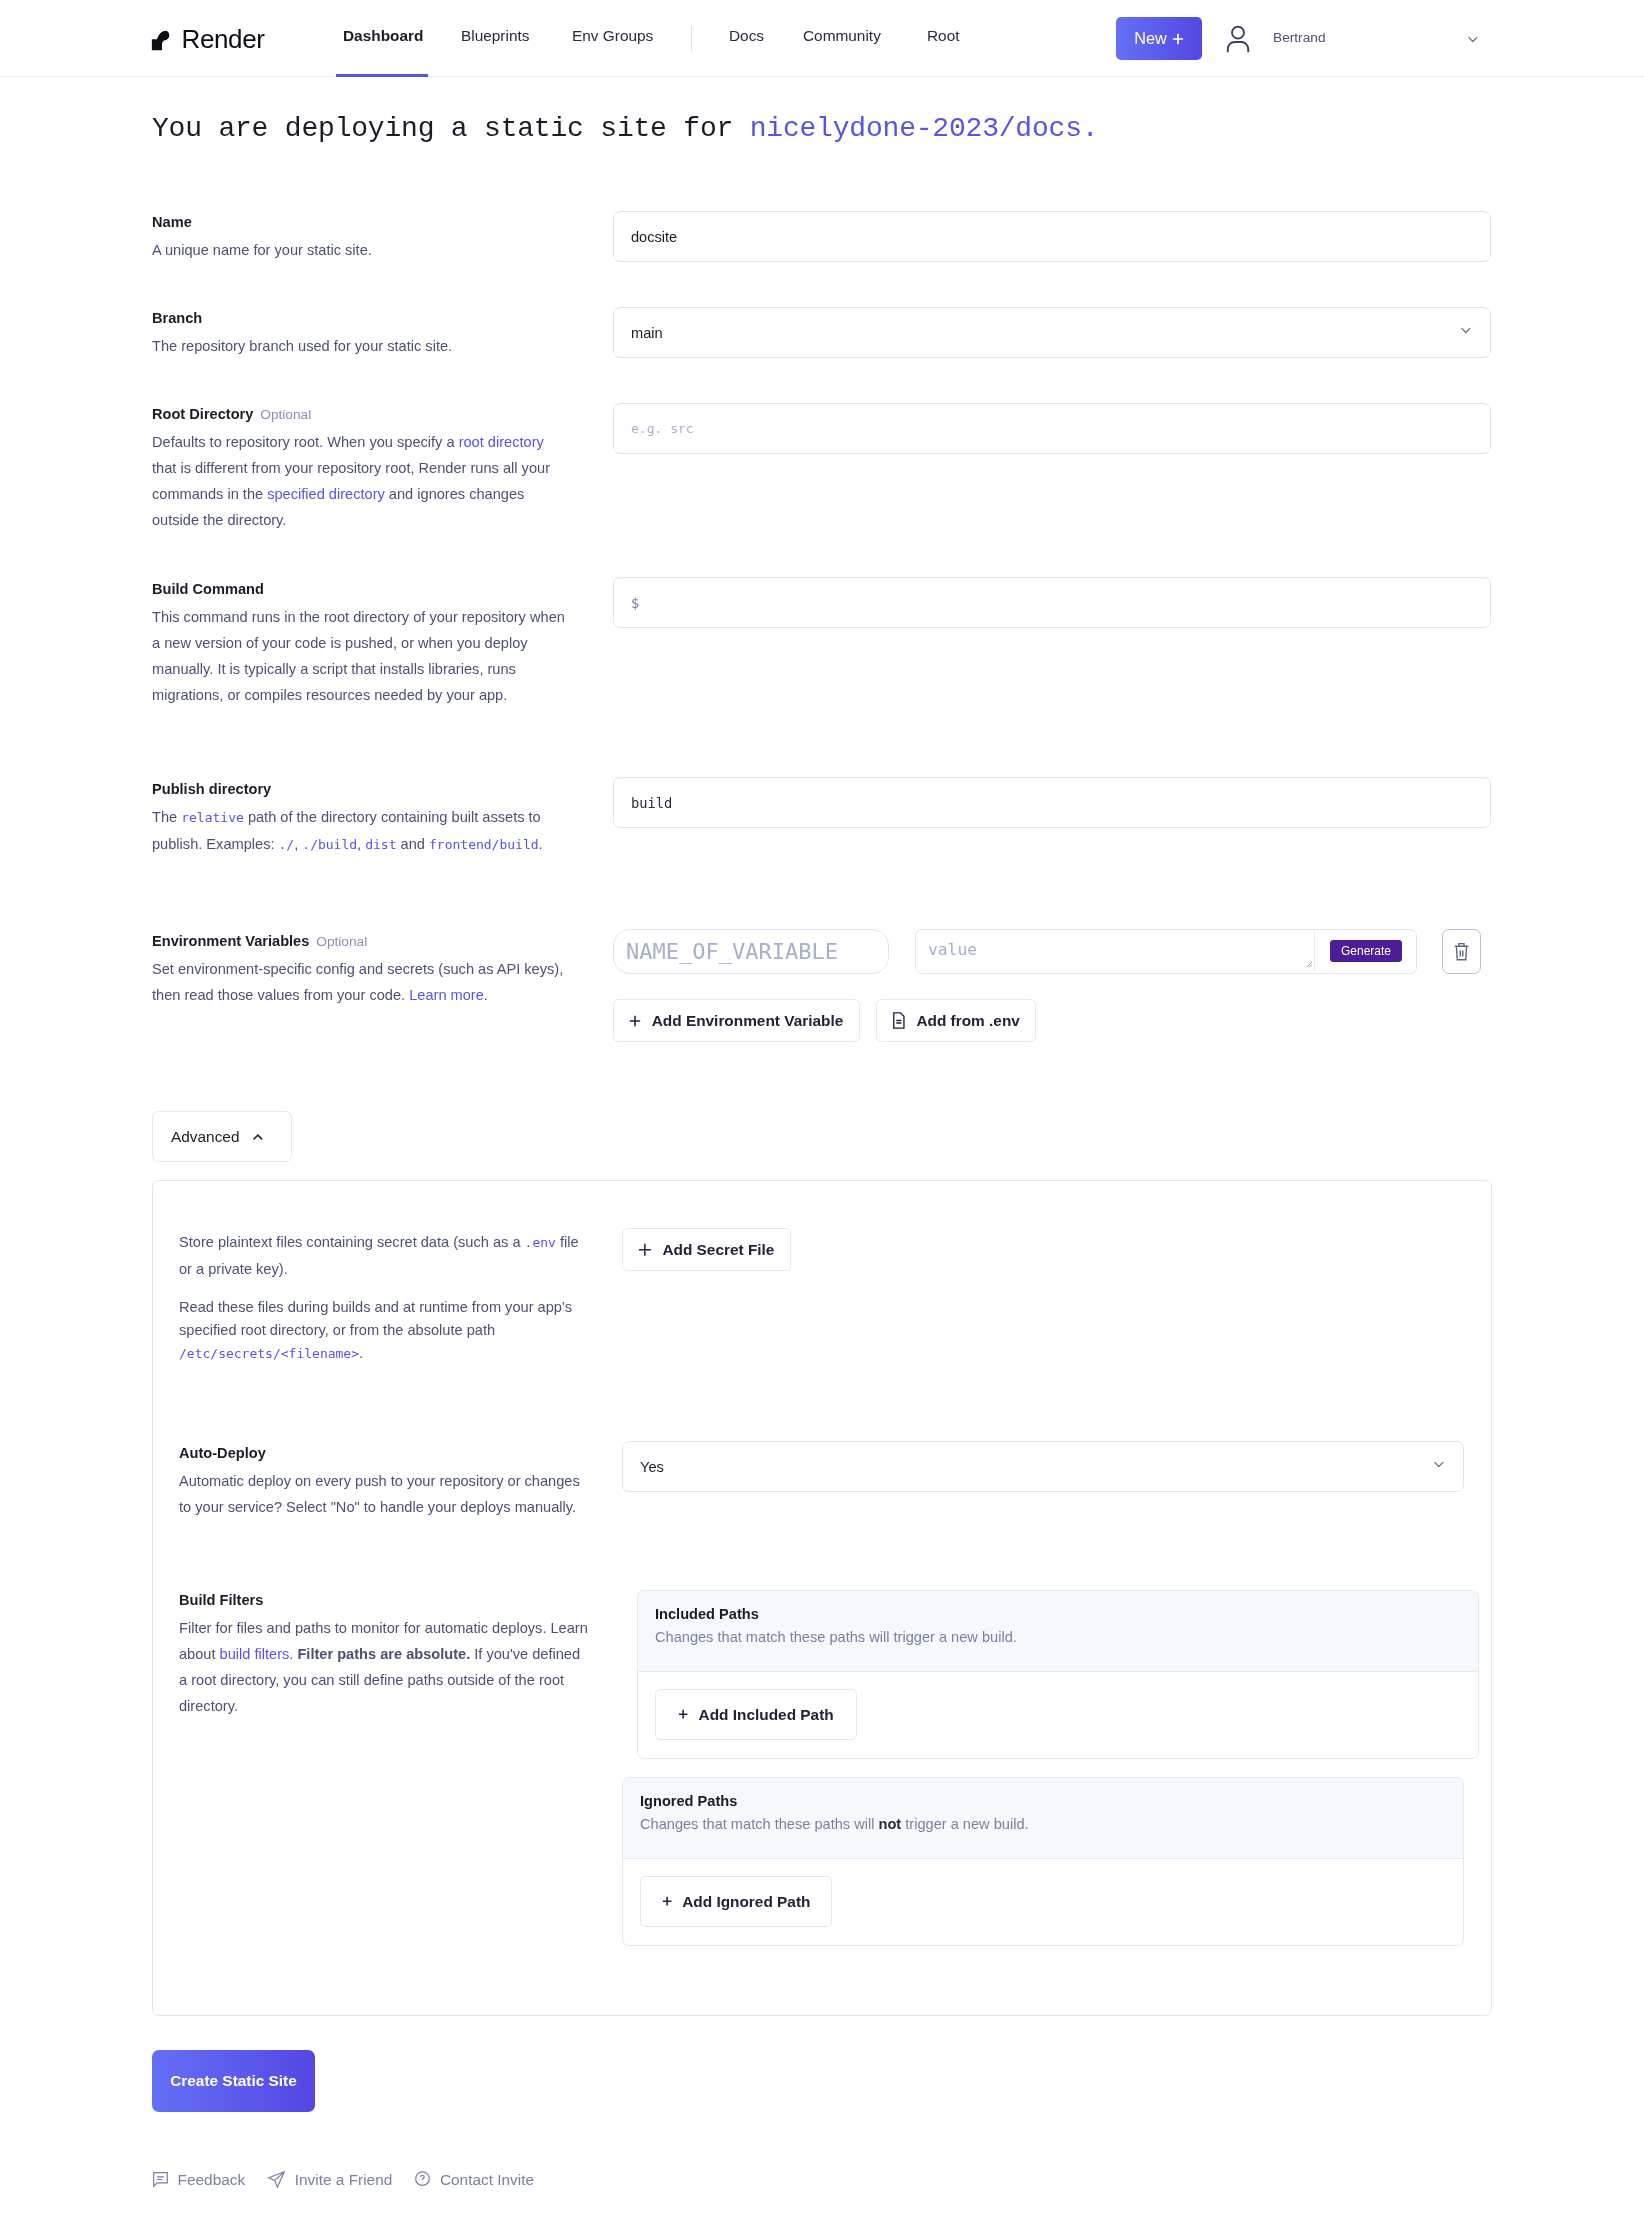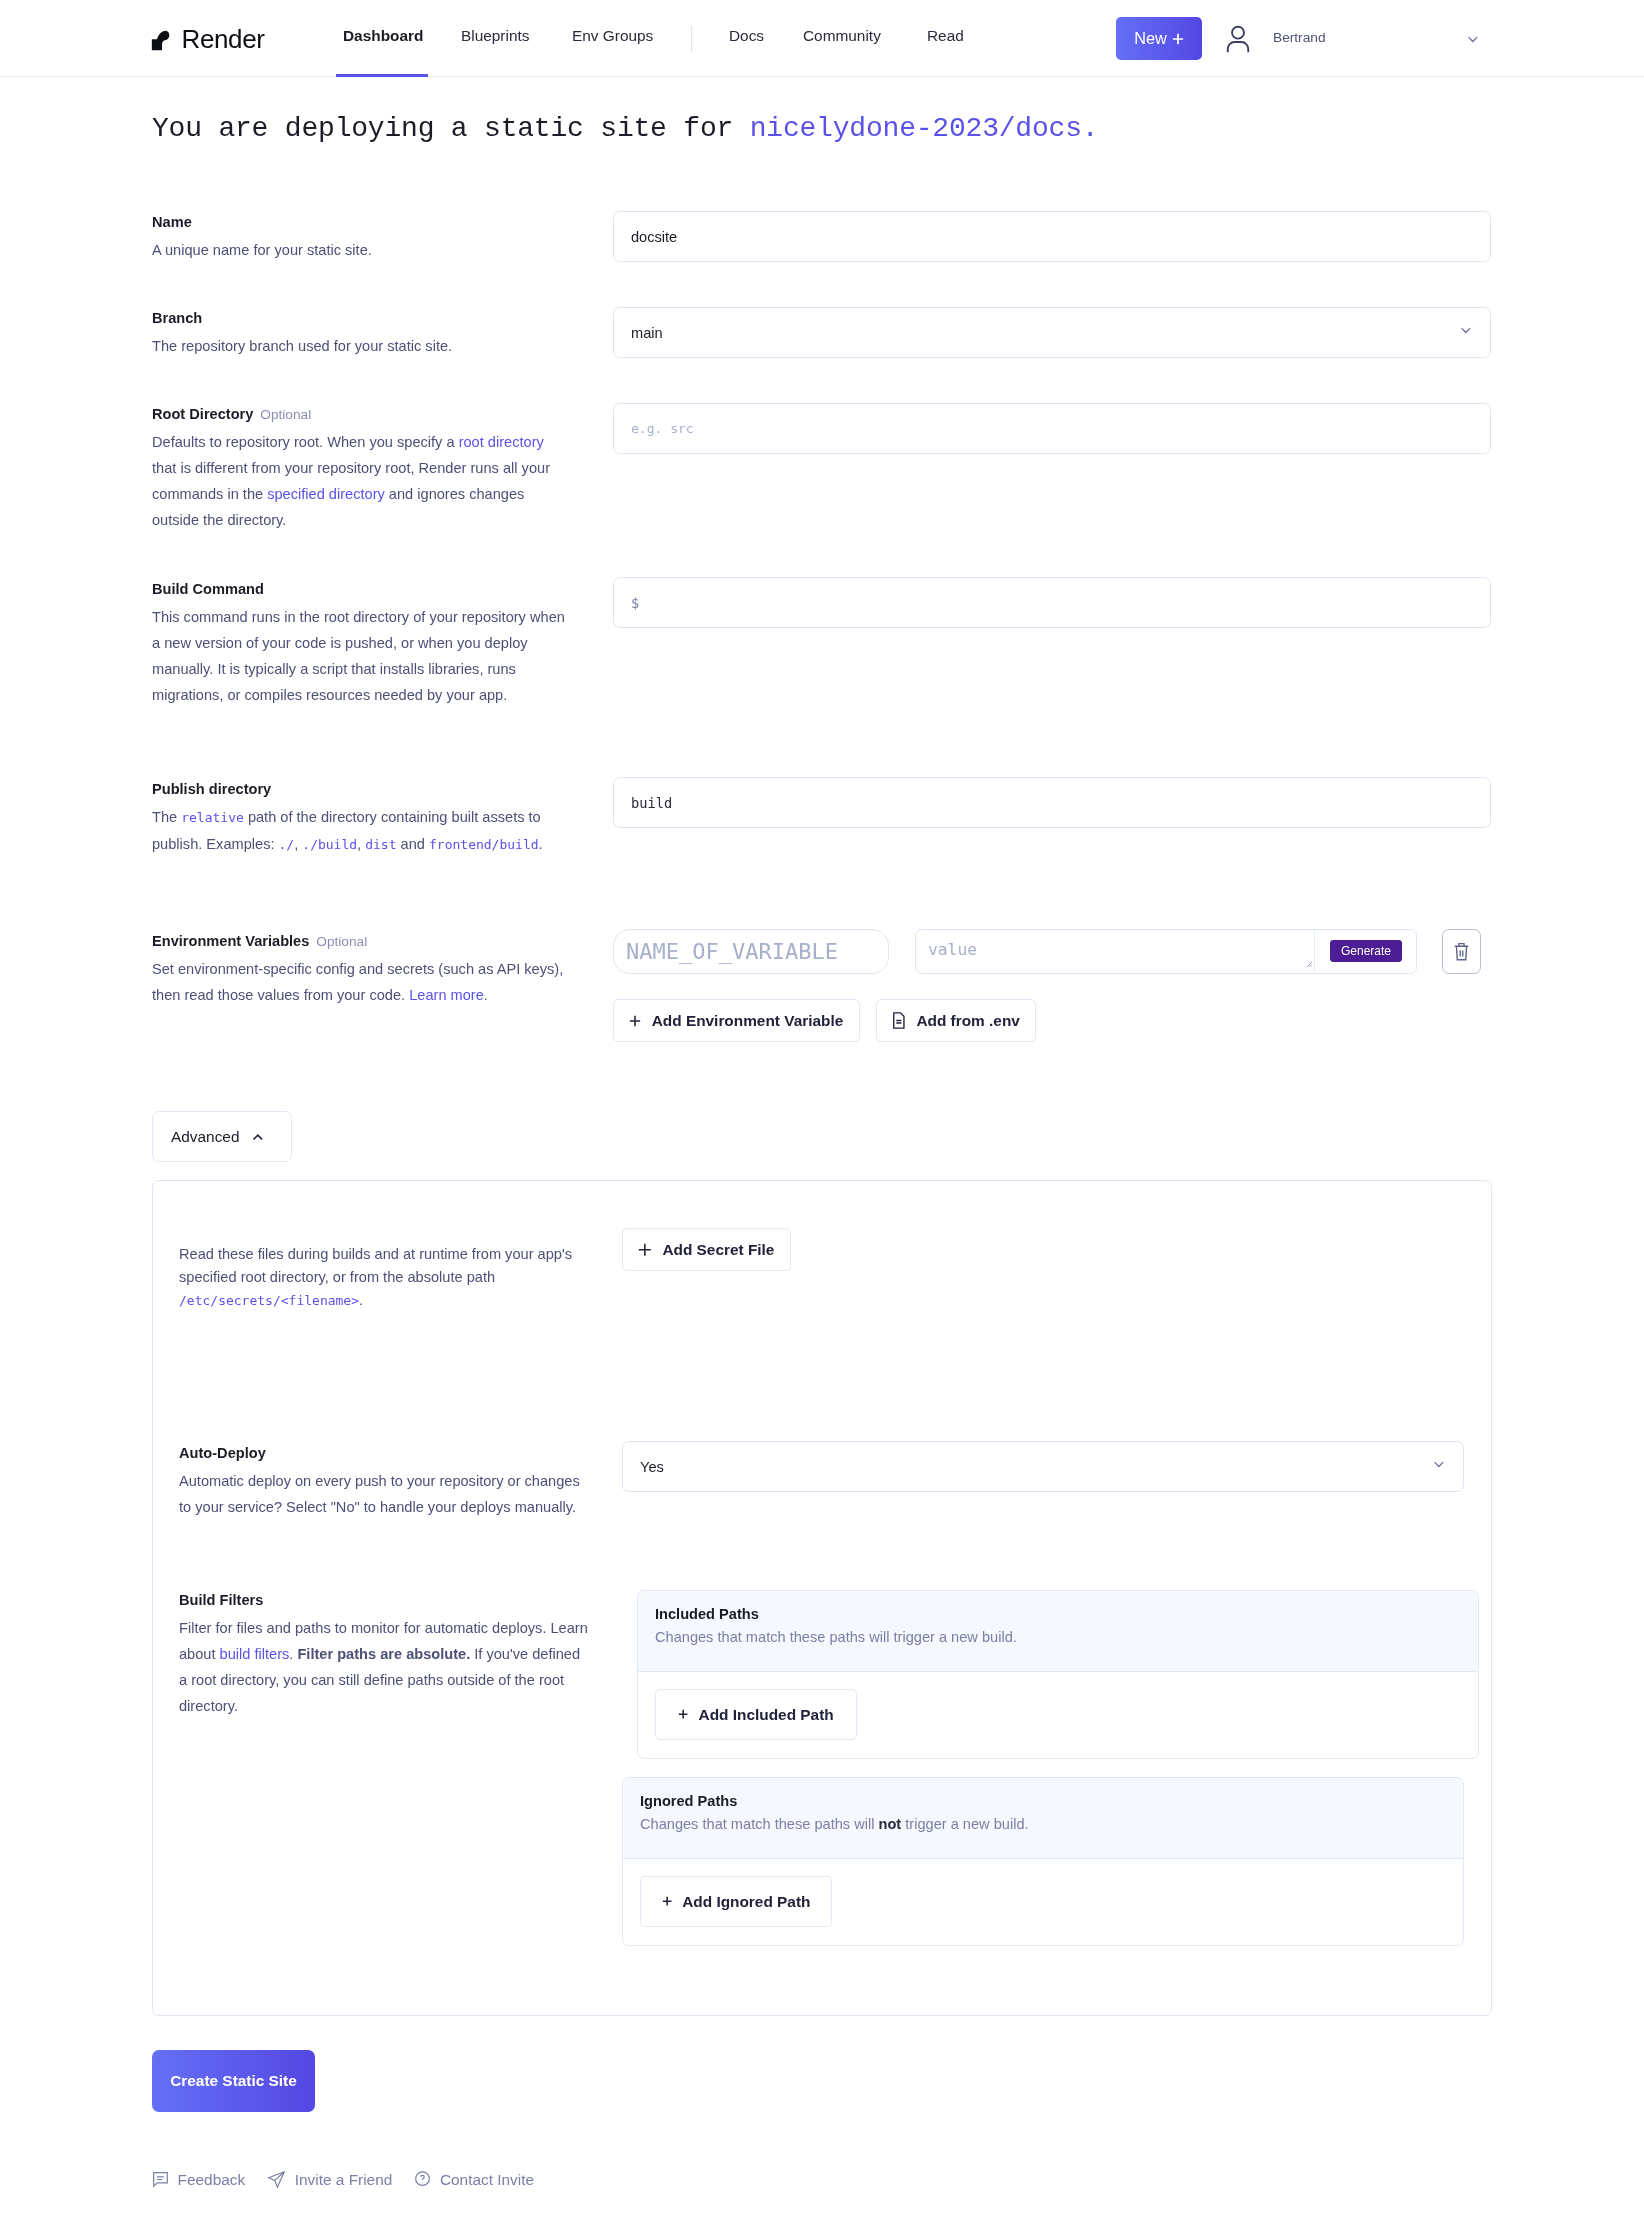--- a/index.html
+++ b/index.html
@@ -62,21 +62,21 @@
         <path d="M1 12h6c2-6 6-10 11-10a6 6 0 0 1 0 11c-3 0-5 2-5 5v7H1z" fill="#0d0d14"></path>
       </svg>
     <span class="logo-text">Render</span>
   </div>
   <span class="nav-item active" style="left:343px">Dashboard</span>
   <span class="nav-item" style="left:461px">Blueprints</span>
   <span class="nav-item" style="left:572px">Env Groups</span>
   <div class="nav-divider"></div>
   <span class="nav-item" style="left:729px">Docs</span>
   <span class="nav-item" style="left:803px">Community</span>
-  <span class="nav-item" style="left:927px">Read</span>
+  <span class="nav-item" style="left:927px">Root</span>
   <div class="nav-underline"></div>
   <div class="btn-new">
     <span>New</span>
     <svg width="12" height="12" viewBox="0 0 14 14">
         <path d="M7 1v12M1 7h12" stroke="#fff" stroke-width="2"></path>
       </svg>
   </div>
   <div class="avatar">
     <svg width="26" height="29" viewBox="0 0 30 34">
         <circle cx="15" cy="9" r="7" fill="none" stroke="#3a3d5c" stroke-width="2.2"></circle>
@@ -172,20 +172,21 @@
 <div class="advanced-toggle">
   <span>Advanced</span>
   <svg width="13.7" height="13.7" viewBox="0 0 16 16">
       <path d="M3 11l5-5 5 5" fill="none" stroke="#22223a" stroke-width="1.8"></path>
     </svg>
 </div>
 
 <div class="advanced-panel">
 
   <div class="adv-label" style="left:26px;top:48px">
+    <div class="desc"><span>Store plaintext files containing secret data (such as a </span><code>.env</code><span> file or a private key).</span></div>
     <div class="desc" style="margin-top:13.7px;line-height:23px"><span>Read these files during builds and at runtime from your app's specified root directory, or from the absolute path </span><code>/etc/secrets/&lt;filename&gt;</code><span>.</span></div>
   </div>
   <div class="btn-outline" style="left:469px;top:47px">
     <svg width="13.7" height="13.7" viewBox="0 0 16 16">
         <path d="M8 1v14M1 8h14" stroke="#22223a" stroke-width="1.8"></path>
       </svg>
     <span>Add Secret File</span>
   </div>
 
   <div class="adv-label" style="left:26px;top:264px">

